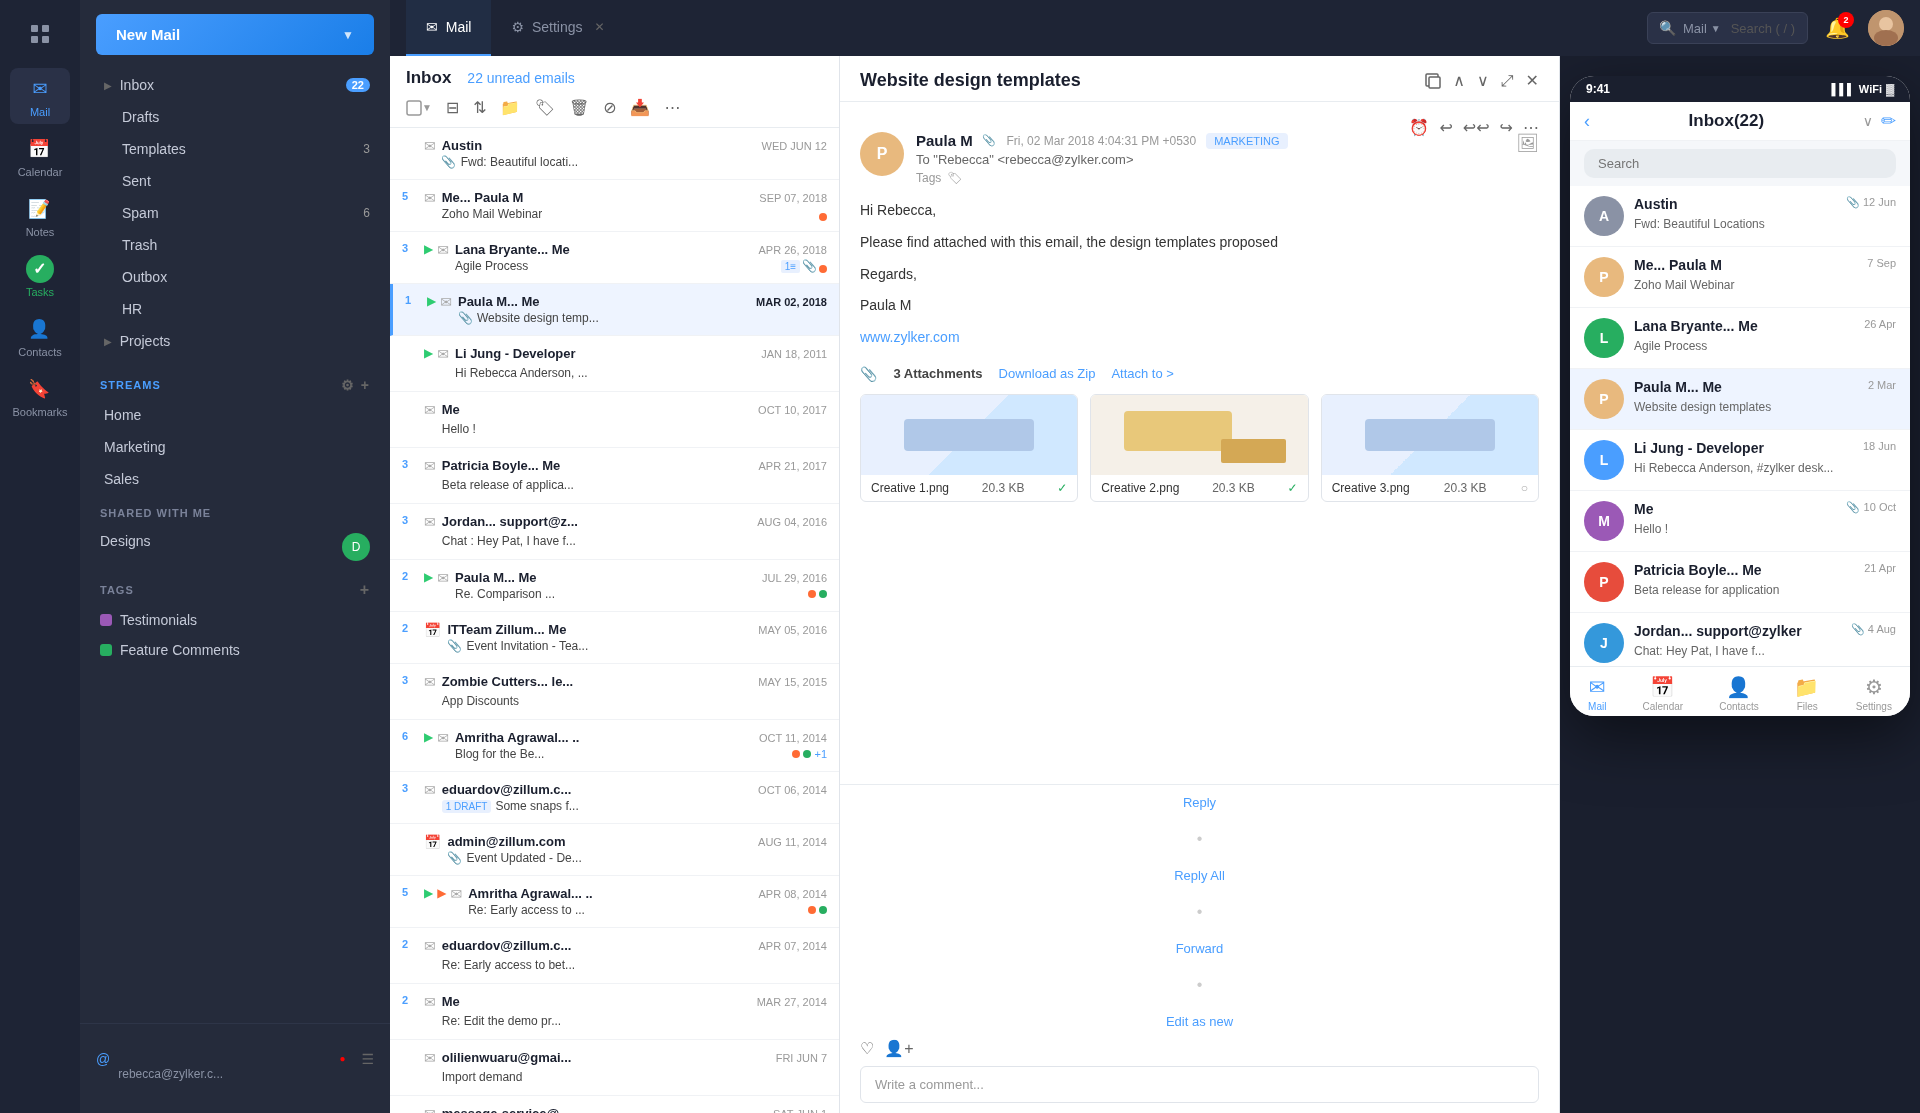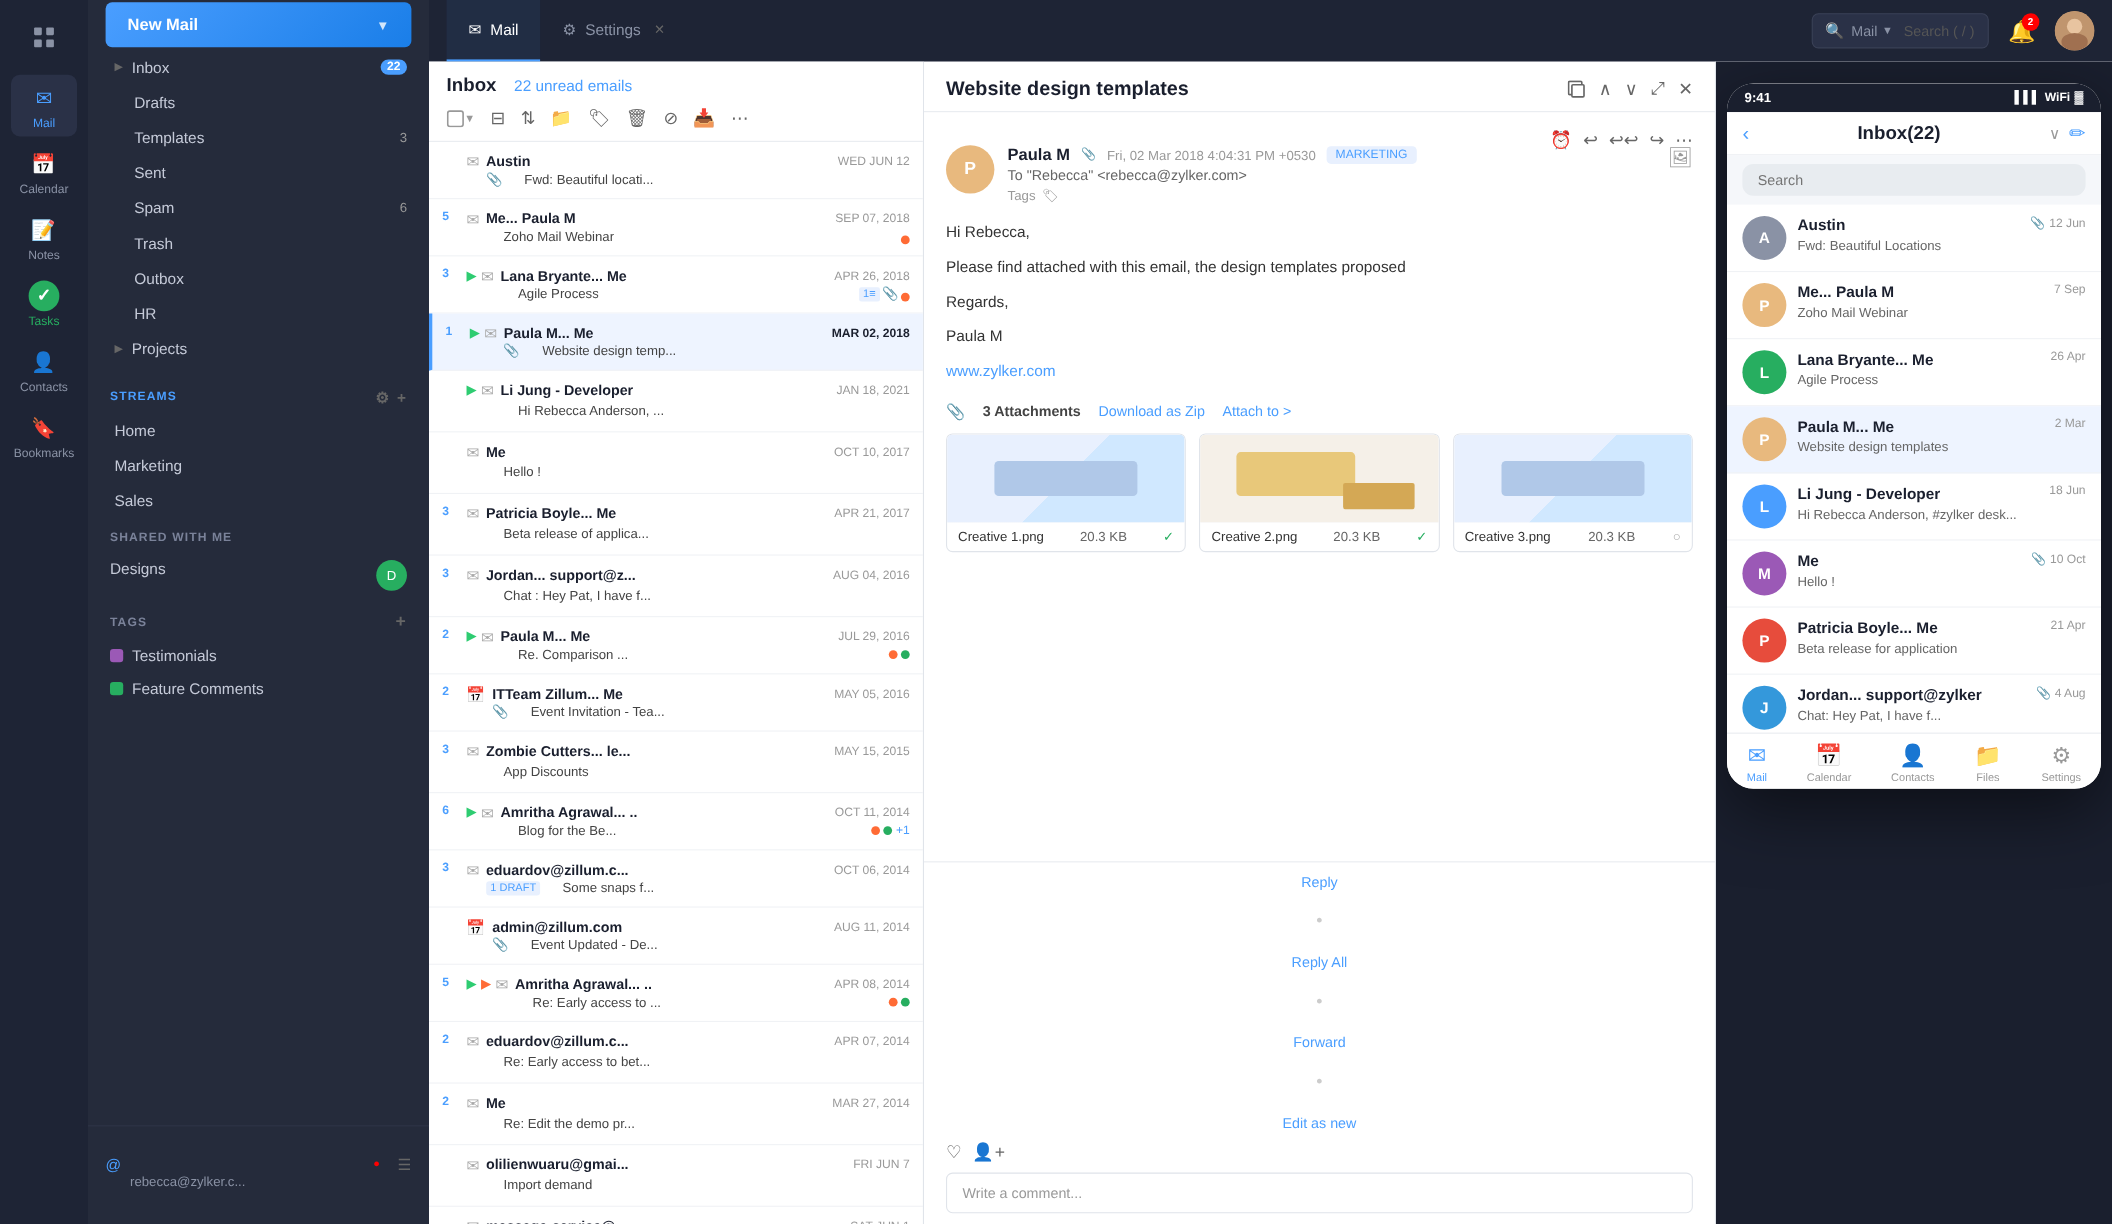--- a/index.html
+++ b/index.html
@@ -46,21 +46,21 @@
     .nav-panel {
       width: 310px;
       background: #252b3b;
       display: flex;
       flex-direction: column;
       flex-shrink: 0;
       overflow-y: auto;
       padding-bottom: 20px;
     }
     .nav-panel .new-mail-btn {
-      margin: 2px 16px;
+      margin: 14px 16px;
       background: linear-gradient(135deg, #4a9eff, #1a7ee8);
       color: white;
       border: none;
       border-radius: 6px;
       padding: 12px 20px;
       font-size: 15px;
       font-weight: 600;
       cursor: pointer;
       display: flex;
       align-items: center;
@@ -299,21 +299,21 @@
       min-width: 18px;
       margin-right: 4px;
       flex-shrink: 0;
     }
     .email-item .flag-icon { color: #2ecc71; font-size: 12px; margin-right: 4px; flex-shrink: 0; }
     .email-item .mail-icon { color: #aaa; font-size: 14px; margin-right: 6px; flex-shrink: 0; }
     .email-item-main { flex: 1; min-width: 0; }
     .email-item-row1 { display: flex; align-items: center; justify-content: space-between; margin-bottom: 2px; }
     .email-sender { font-size: 13px; font-weight: 600; color: #1a1f2e; white-space: nowrap; overflow: hidden; text-overflow: ellipsis; max-width: 150px; }
     .email-date { font-size: 11px; color: #999; flex-shrink: 0; }
-    .email-subject { font-size: 12px; color: #444; white-space: nowrap; overflow: hidden; text-overflow: ellipsis; margin-left: 16px; }
+    .email-subject { font-size: 12px; color: #444; white-space: nowrap; overflow: hidden; text-overflow: ellipsis; }
     .color-dot { width: 8px; height: 8px; border-radius: 50%; display: inline-block; }
     .draft-badge { background: #e8f0fe; color: #4a9eff; font-size: 10px; padding: 1px 4px; border-radius: 3px; }
     .unread-dot { width: 8px; height: 8px; border-radius: 50%; background: #ff6b35; flex-shrink: 0; margin-top: 5px; }
 
     
     .email-detail-panel {
       flex: 1;
       background: white;
       display: flex;
       flex-direction: column;
@@ -740,21 +740,21 @@
             </div>
           </div>
         </div>
         <div class="email-item">
           <span class="count-badge"></span>
           <span class="flag-icon">▶</span>
           <span class="mail-icon">✉</span>
           <div class="email-item-main">
             <div class="email-item-row1">
               <span class="email-sender">Li Jung - Developer</span>
-              <span class="email-date">JAN 18, 2021</span>
+              <span class="email-date">JAN 18, 2011</span>
             </div>
             <span class="email-subject">Hi Rebecca Anderson, ...</span>
           </div>
         </div>
         <div class="email-item">
           <span class="count-badge"></span>
           <span class="mail-icon">✉</span>
           <div class="email-item-main">
             <div class="email-item-row1">
               <span class="email-sender">Me</span>

